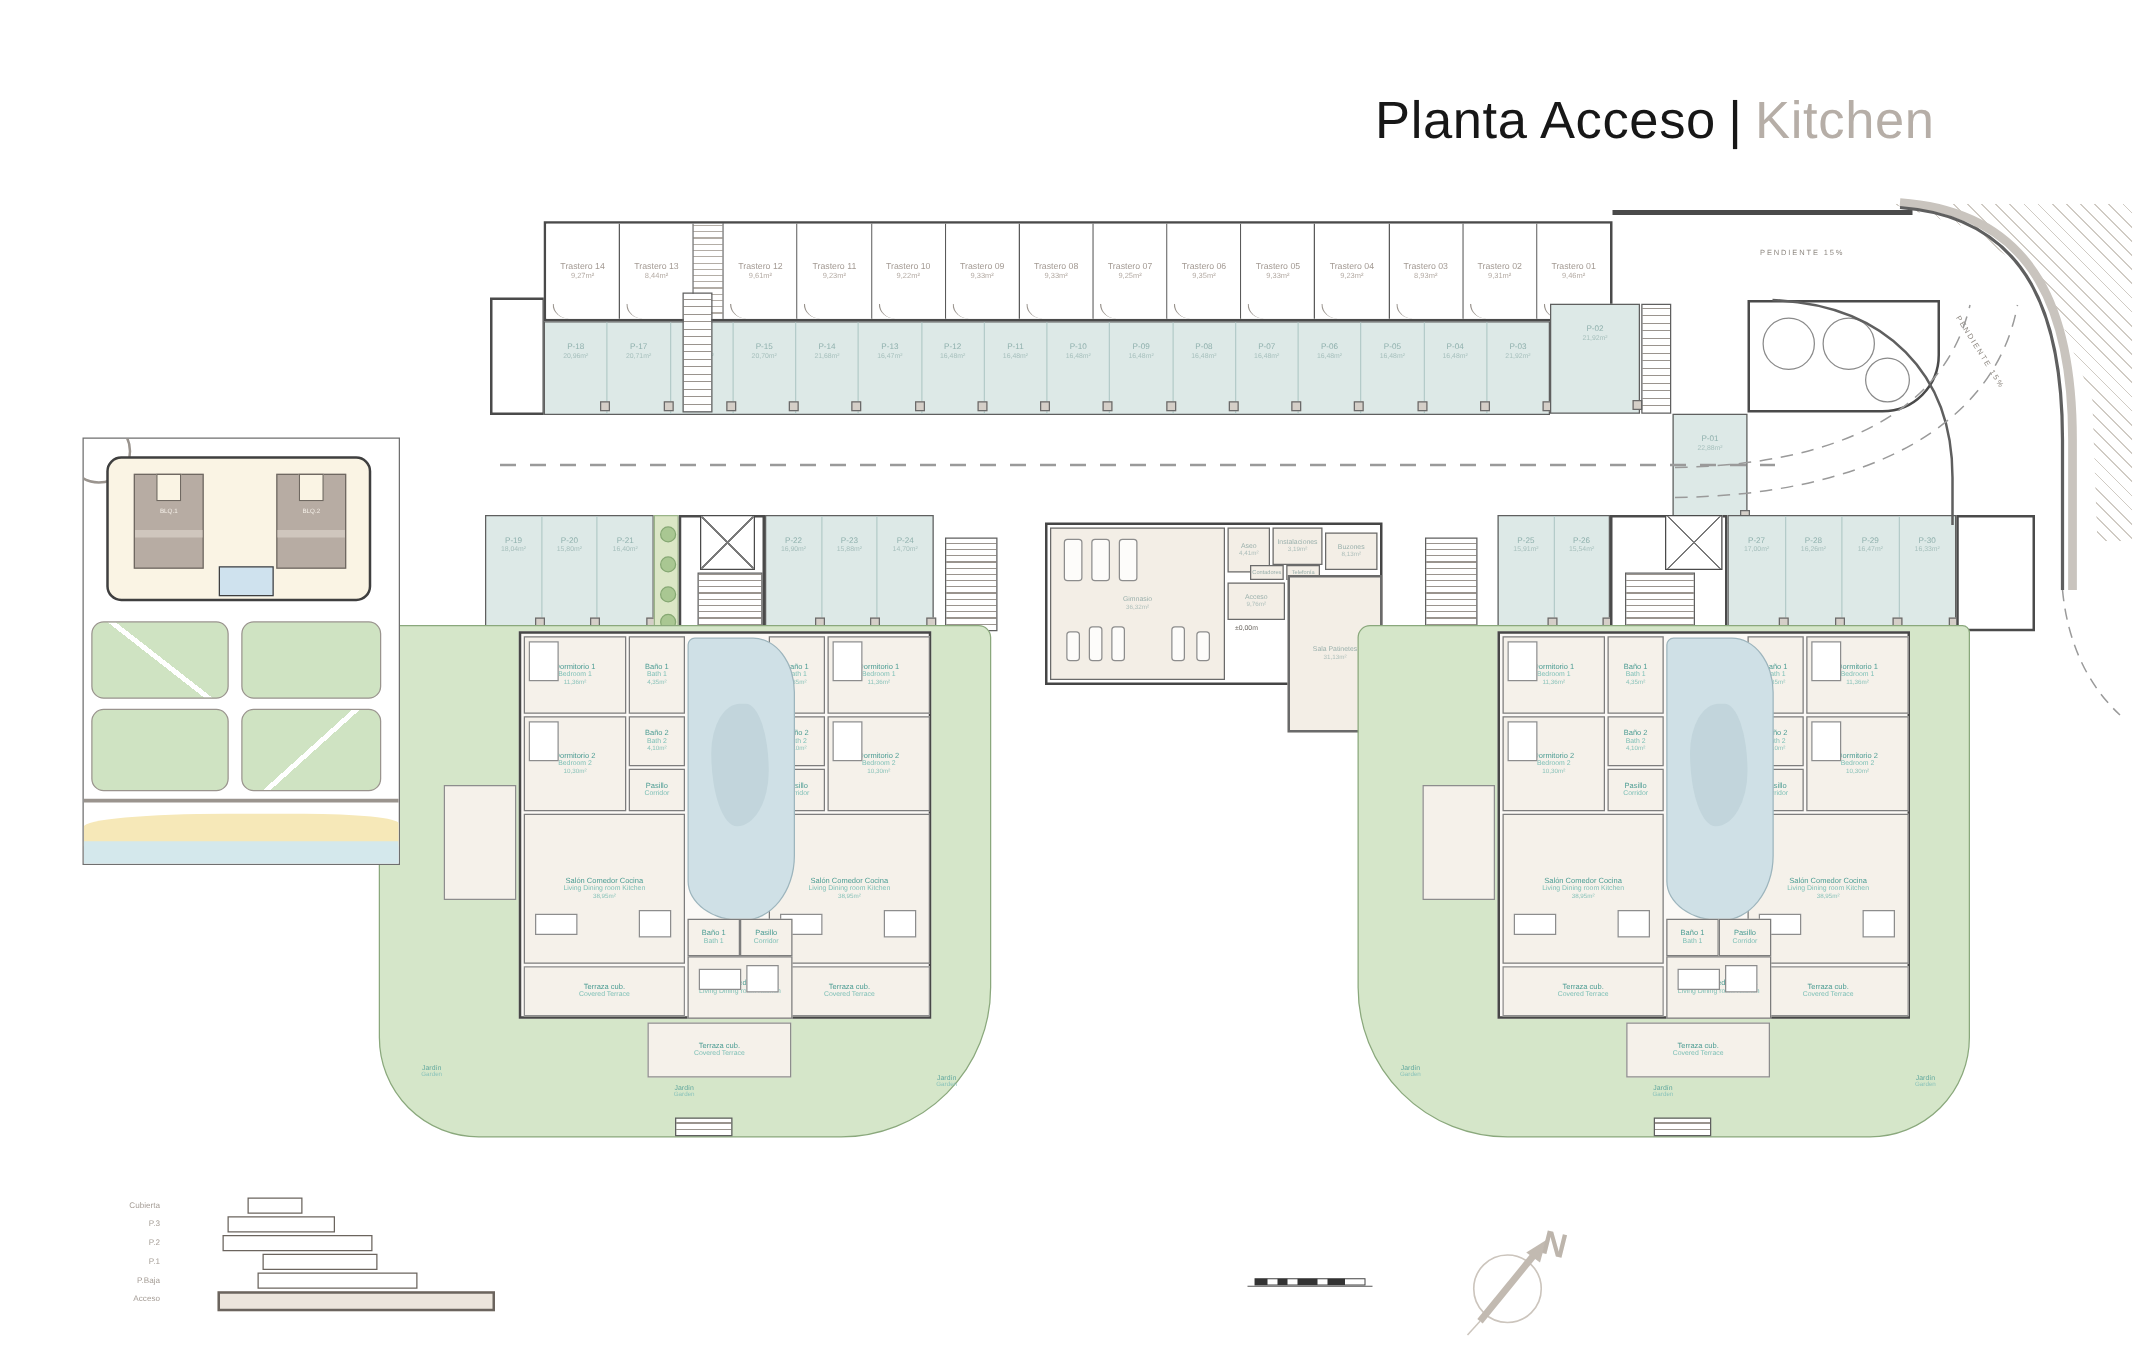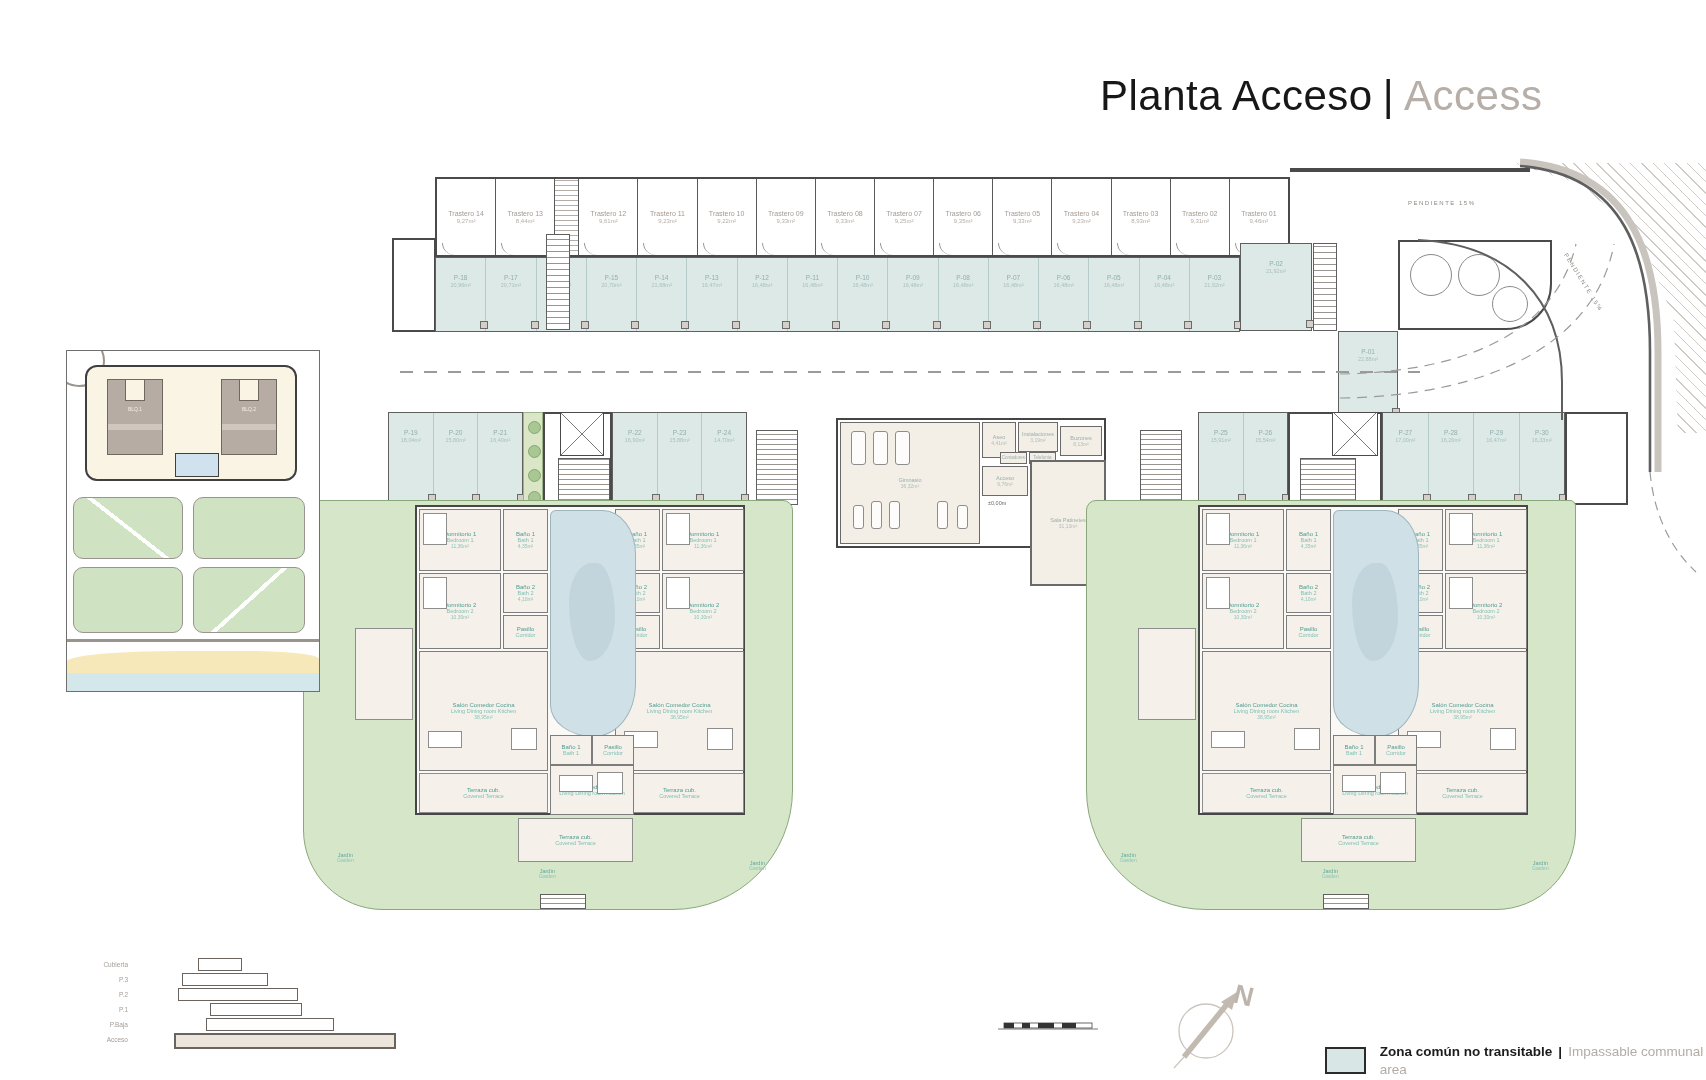--- a/index.html
+++ b/index.html
@@ -76,21 +76,21 @@
   #legend .l2{font-size:13.5px;color:#b3aca6;}
   .plbl{position:absolute;font-size:6px;letter-spacing:1.5px;color:#8f8982;white-space:nowrap;}
   svg#overlay{position:absolute;left:0;top:0;pointer-events:none;z-index:40;}
 </style>
 </head>
 <body>
 
 <div id="canvas">
 
   <div class="title">
-    <span class="t1">Planta Acceso</span><span class="sep">|</span><span class="t2">Access</span>
+    <span class="t1">Planta Acceso</span><span class="sep">|</span><span class="t2">Kitchen</span>
   </div>
 
   <div class="box wall" style="left:392px;top:238px;width:44px;height:94px;"></div>
   <div class="box row wall" id="storage-top" style="left:435px;top:177px;width:855px;height:80px;">
       <div class="cell st">
         <span class="nm">Trastero 14</span>
         <span class="ar">9,27m²</span>
       </div>
       <div class="cell st">
         <span class="nm">Trastero 13</span>
@@ -632,26 +632,20 @@
       <div class="sk-row" style="top: 60px; left: 0px; width: 100%;">
         <span class="sk-label" style="left: 0px; top: 3px;">P.Baja</span>
         <div class="sk-box" style="left: 128px; width: 128px; height: 13px; top: 0px;"></div>
       </div>
       <div class="sk-row" style="top: 75px; left: 0px; width: 100%;">
         <span class="sk-label" style="left: 0px; top: 3px;">Acceso</span>
         <div class="sk-box sk-cur" style="left: 96px; width: 222px; height: 16px; top: 0px;"></div>
       </div>
     </div>
 
-  <div id="legend">
-    <div class="swatch" style="background: rgb(217, 230, 230);"></div>
-    <div>
-      <span class="l1">Zona común no transitable</span><span class="lsep">|</span><span class="l2">Impassable communal area</span>
-    </div>
-  </div>
 
   <svg id="overlay" width="1706" height="1080" viewBox="0 0 1706 1080">
     <path d="M1520,162 C1632,170 1658,256 1658,352 L1658,472" fill="none" stroke="#c9c4be" stroke-width="7"></path>
     <path d="M1520,166 C1626,174 1650,258 1650,352 L1650,472" fill="none" stroke="#5f5f5f" stroke-width="2.6"></path>
     <path d="M1418,240 C1510,244 1562,300 1562,382 L1562,420" fill="none" stroke="#5f5f5f" stroke-width="2"></path>
     <path d="M1340,374 C1470,372 1556,330 1576,244" fill="none" stroke="#9a9a9a" stroke-width="1.2" stroke-dasharray="10 7"></path>
     <path d="M1340,398 C1492,396 1596,342 1614,244" fill="none" stroke="#9a9a9a" stroke-width="1.2" stroke-dasharray="10 7"></path>
     <path d="M1650,472 C1654,514 1670,548 1696,572" fill="none" stroke="#9a9a9a" stroke-width="1.2" stroke-dasharray="9 6"></path>
     <g>
       <line x1="998" y1="1029" x2="1098" y2="1029" stroke="#555" stroke-width="0.8"></line>

